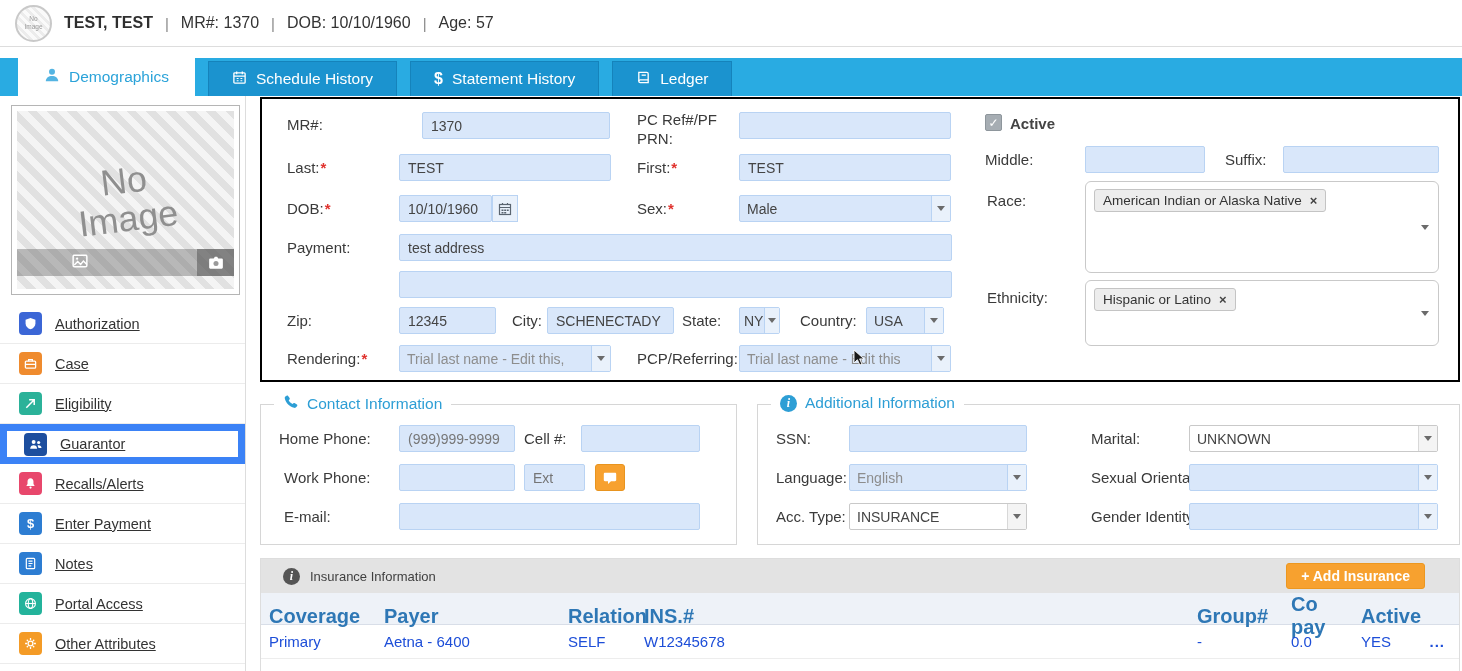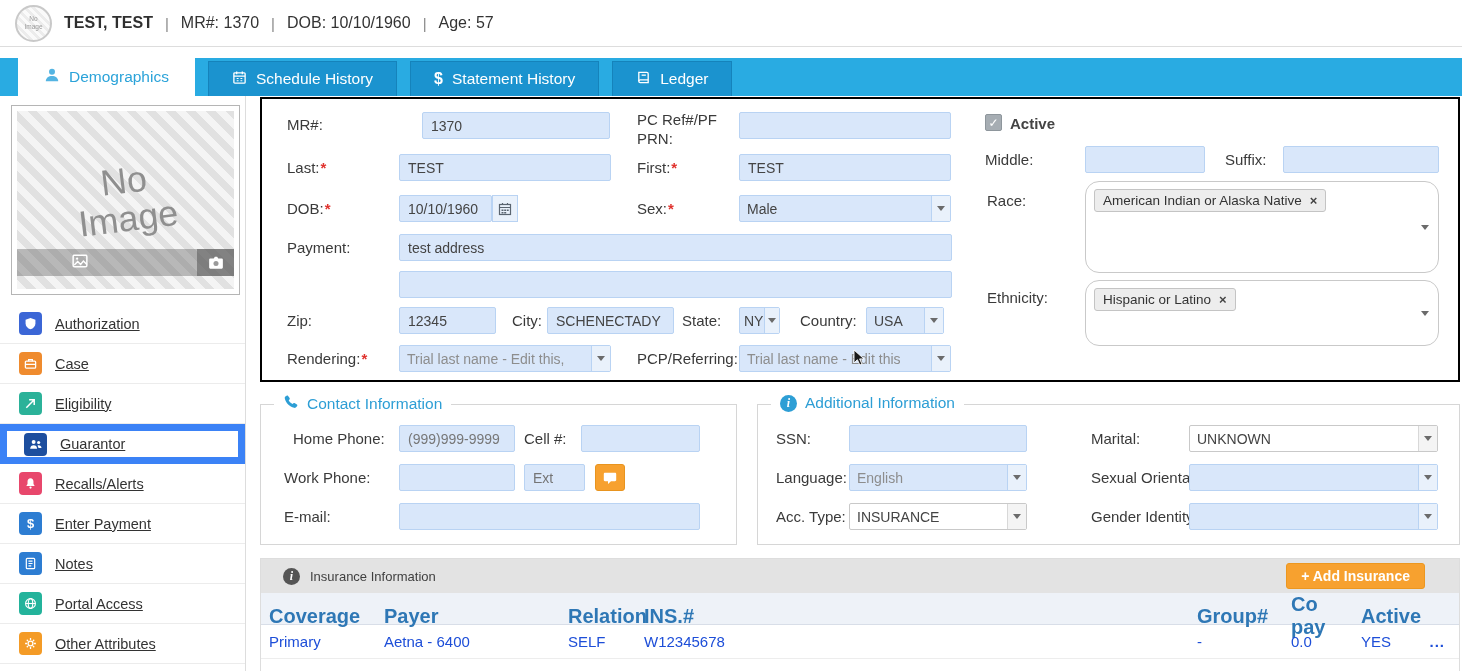--- a/index.html
+++ b/index.html
@@ -40,21 +40,21 @@
 .lbl.wrap{white-space:normal;line-height:1.25}
 .req{color:#e0332e;margin-left:1px;font-weight:bold}
 .inp{position:absolute;background:#d9e7fa;border:1px solid #b9d3f3;height:27px;padding:0 8px;font-family:"Liberation Sans",sans-serif;font-size:14px;color:#444;border-radius:2px}
 .sel{position:absolute;background:#d9e7fa;border:1px solid #b9d3f3;height:27px;display:flex;align-items:center;border-radius:2px;cursor:pointer}
 .sel-text{flex:1;padding:0 7px;font-size:14px;color:#444;white-space:nowrap;overflow:hidden}
 .sel-text.gray{color:#8d8d8d}
 .sel-caret{width:19px;align-self:stretch;display:flex;align-items:center;justify-content:center;border-left:1px solid #b9d3f3;background:#e9f1fb;flex:0 0 auto}
 .car{width:0;height:0;border-left:4px solid transparent;border-right:4px solid transparent;border-top:5px solid #6b6b6b}
 .sel.white{background:#fff;border-color:#c9c9c9}
 .sel.white .sel-caret{background:#f4f4f4;border-left-color:#d8d8d8}
-.msbox{position:absolute;background:#fff;border:1px solid #c9c9c9;border-radius:14px}
+.msbox{position:absolute;background:#fff;border:1px solid #c9c9c9;border-radius:6px}
 .tag{position:absolute;left:8px;top:7px;display:inline-flex;align-items:center;gap:8px;background:#ededed;border:1px solid #c4c4c4;border-radius:3px;padding:3px 8px;font-size:13.5px;color:#333;white-space:nowrap}
 .tag-x{font-weight:bold;color:#444;cursor:pointer;font-size:13px}
 .msbox .car{position:absolute;right:9px;top:50%;margin-top:-2px}
 .checkbox{position:absolute;width:17px;height:17px;background:#a6adb3;border:1px solid #8e969c;border-radius:2px;color:#fff;font-size:12px;display:flex;align-items:center;justify-content:center;cursor:pointer}
 .calbtn{position:absolute;width:26px;height:27px;background:#e9f1fb;border:1px solid #b9d3f3;display:flex;align-items:center;justify-content:center;cursor:pointer}
 
 
 .panel{position:absolute;background:#fff;border:1px solid #d6d6d6}
 .ptitle{position:absolute;top:-11px;left:13px;background:#fff;padding:0 9px;display:flex;align-items:center;gap:8px;font-size:15.5px;color:#2d9ed5;white-space:nowrap}
 .icirc{width:17px;height:17px;border-radius:50%;background:#2d9ed5;color:#fff;display:inline-flex;align-items:center;justify-content:center;font-family:"Liberation Serif",serif;font-style:italic;font-weight:bold;font-size:12px;flex:0 0 auto}
@@ -320,21 +320,21 @@
         <path d="M1 1v13l3.4-3.3L6.8 16l2.2-.9-2.4-5.2H11z" fill="#1a1a1a" stroke="#fff" stroke-width="0.9"></path>
       </svg></span>
 
   <section class="panel" style="left:260px;top:404px;width:477px;height:141px">
     <div class="ptitle">
       <span><svg viewBox="0 0 16 16" width="16" height="16" fill="#2d9ed5">
             <path d="M3.4 1.9c.5-.5 1.3-.4 1.7.1l1.5 2c.3.4.3 1-.1 1.4l-.8.9c.8 1.6 2.2 3 3.9 3.8l.8-.8c.4-.4 1-.4 1.5-.1l2 1.4c.5.4.6 1.2.1 1.7l-1 1c-.5.5-1.3.7-1.9.5C6.5 12.5 3 9 1.8 4.4c-.2-.7 0-1.4.5-1.9z"></path>
           </svg></span>
       <span>Contact Information</span>
     </div>
-    <span class="lbl" style="left:32px;top:25px">Home Phone:</span>
+    <span class="lbl" style="left:18px;top:25px">Home Phone:</span>
     <input class="inp" style="left: 138px; top: 20px; width: 116px; color: rgb(119, 119, 119);" value="(999)999-9999">
     <span class="lbl" style="left:263px;top:25px">Cell #:</span>
     <input class="inp" style="left: 320px; top: 20px; width: 119px;">
     <span class="lbl" style="left:23px;top:64px">Work Phone:</span>
     <input class="inp" style="left: 138px; top: 59px; width: 116px;">
     <input class="inp" style="left: 263px; top: 59px; width: 61px;" placeholder="Ext">
     <span class="chatbtn" style="left:334px;top:59px">
         <svg viewBox="0 0 14 14" width="14" height="14">
           <path d="M2 1.8h10c.7 0 1.2.5 1.2 1.2v6c0 .7-.5 1.2-1.2 1.2H8l-3 2.8v-2.8H2C1.3 10.2.8 9.7.8 9v-6C.8 2.3 1.3 1.8 2 1.8z" fill="#fff"></path>
         </svg>

